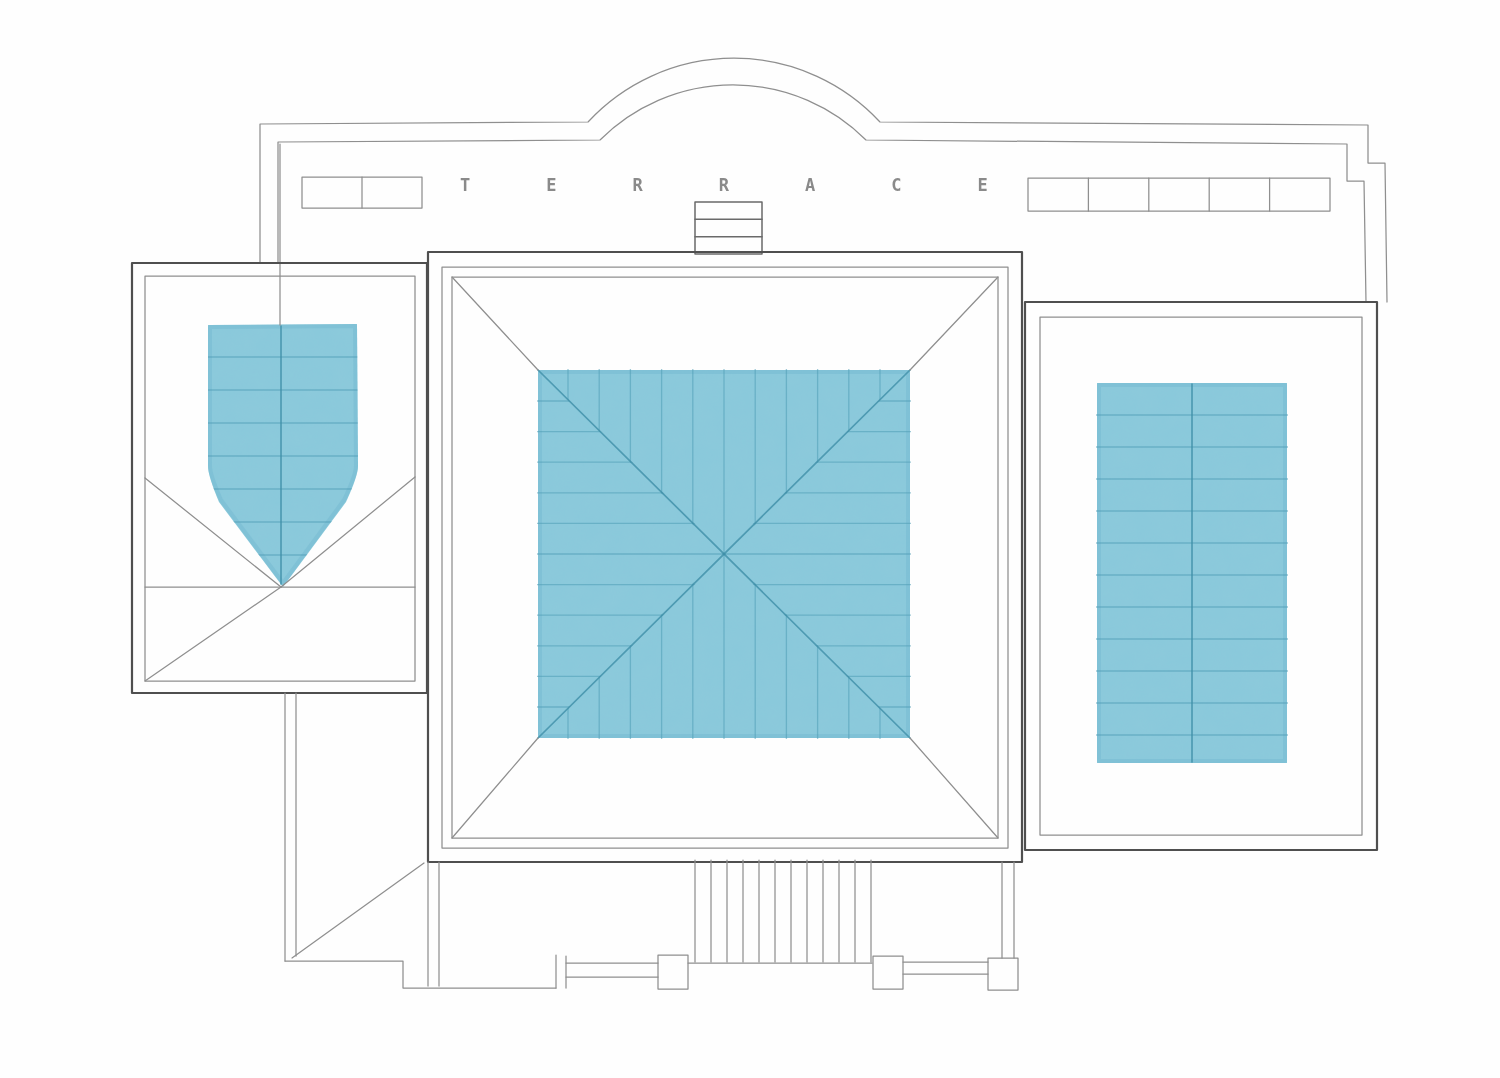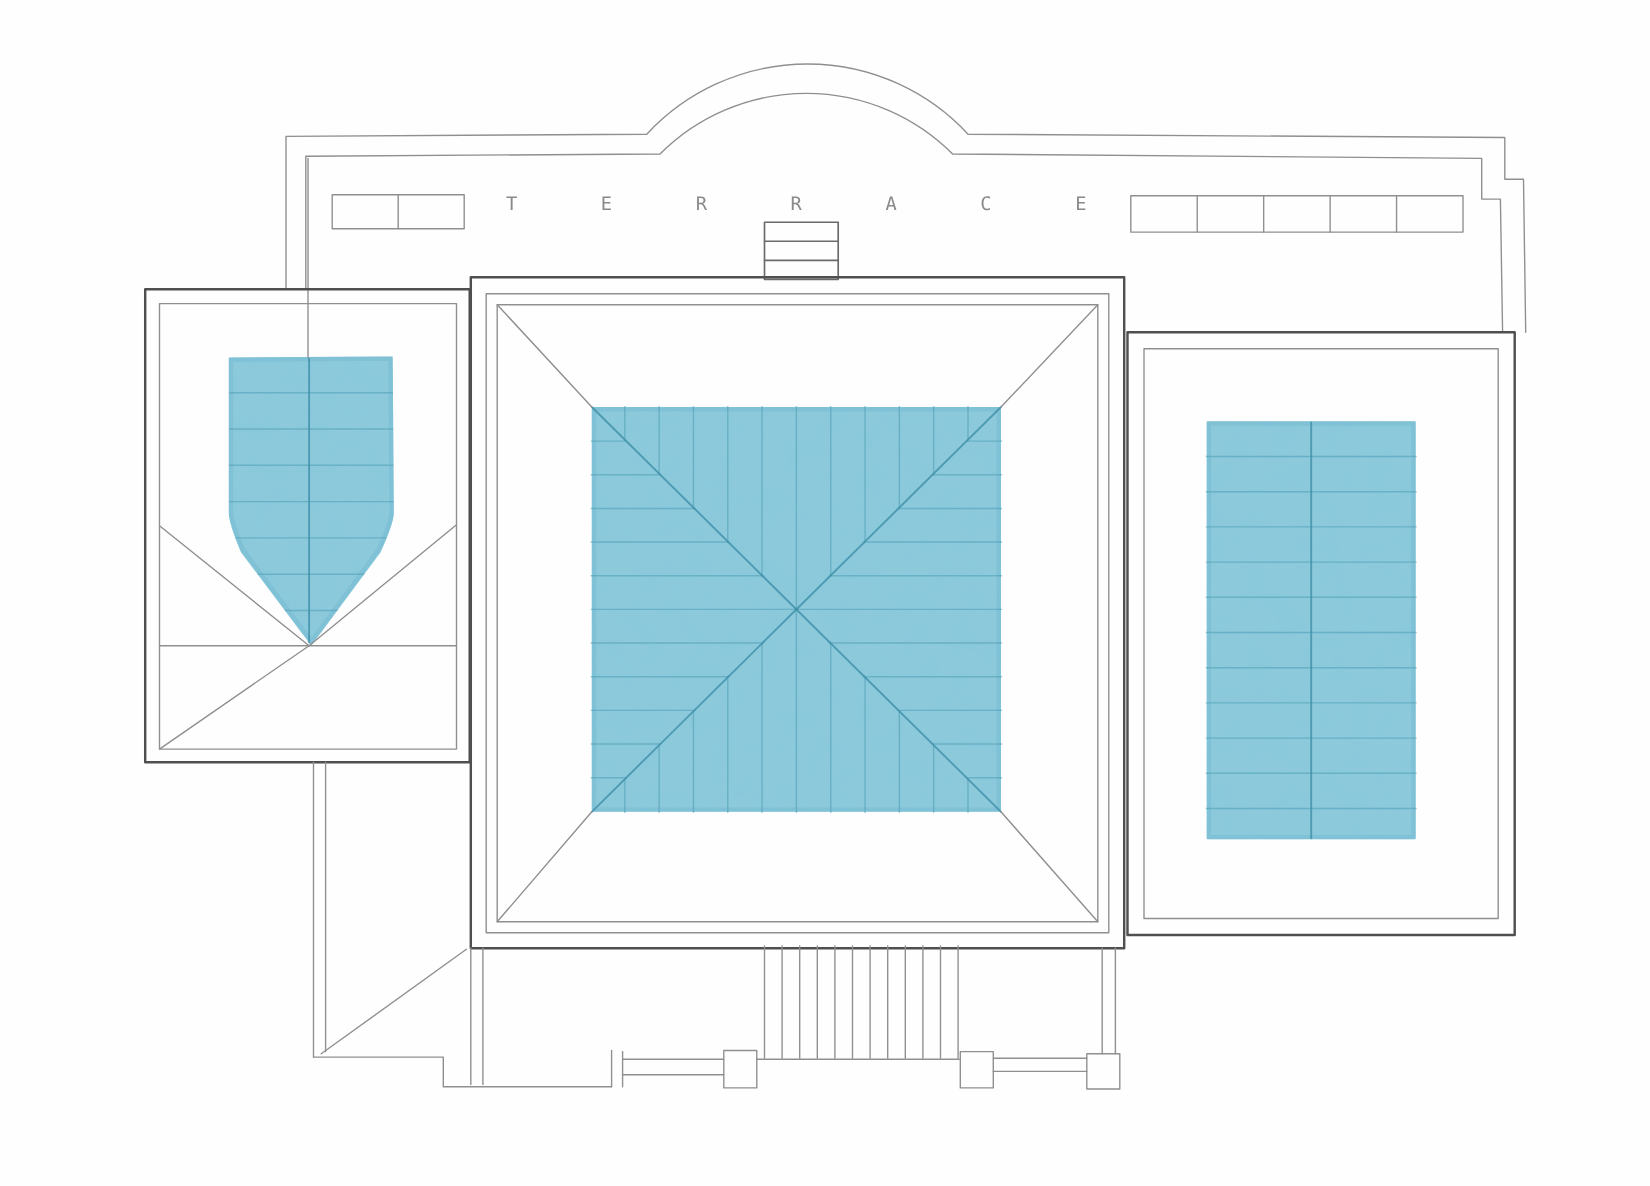--- a/index.html
+++ b/index.html
@@ -1,21 +1,21 @@
 <!DOCTYPE html>
 <html style="--paper: #FEFEFE; --line-dark: #4F4F4F; --line-light: #8F8F8F; --text-gray: #8A8A8A; --wash-blue: #8AC9DB; --wash-blue-edge: #6FB6CC; --hatch-teal: #4E9DB5; --hatch-teal-strong: #3F8EA8;"><head>
 <meta charset="utf-8">
 <title>Roof Plan</title>
 <style>
   :root{
     --paper:#FEFEFE; --line-dark:#4F4F4F; --line-light:#8F8F8F; --text-gray:#8A8A8A;
     --wash-blue:#8AC9DB; --wash-blue-edge:#6FB6CC; --hatch-teal:#4E9DB5; --hatch-teal-strong:#3F8EA8;
   }
   html,body{margin:0;padding:0;background:var(--paper);}
-  .stage{position:relative;width:1500px;height:1078px;background:var(--paper);overflow:hidden;}
+  .stage{position:relative;width:1500px;height:1078px;background:var(--paper);overflow:hidden;font-weight:bold;}
   svg{display:block;width:1500px;height:1078px;}
   .ln-dark{stroke:var(--line-dark);stroke-width:2.2px;fill:none;stroke-linecap:round;stroke-linejoin:round;}
   .ln-mid{stroke:#6a6a6a;stroke-width:1.5px;fill:none;stroke-linecap:round;stroke-linejoin:round;}
   .ln-light{stroke:var(--line-light);stroke-width:1.25px;fill:none;stroke-linecap:round;stroke-linejoin:round;}
   .wash{fill:var(--wash-blue);}
   .wash-edge{fill:none;stroke:var(--wash-blue-edge);stroke-width:4px;opacity:.38;stroke-linejoin:round;}
   .hatch{stroke:var(--hatch-teal);stroke-width:1.3px;opacity:.55;fill:none;}
   .hatch-strong{stroke:var(--hatch-teal-strong);stroke-width:1.7px;opacity:.8;fill:none;stroke-linecap:round;}
   .terrace-text{font-family:"DejaVu Sans Mono","Liberation Mono",monospace;font-size:17px;
     fill:var(--text-gray);letter-spacing:76px;}

